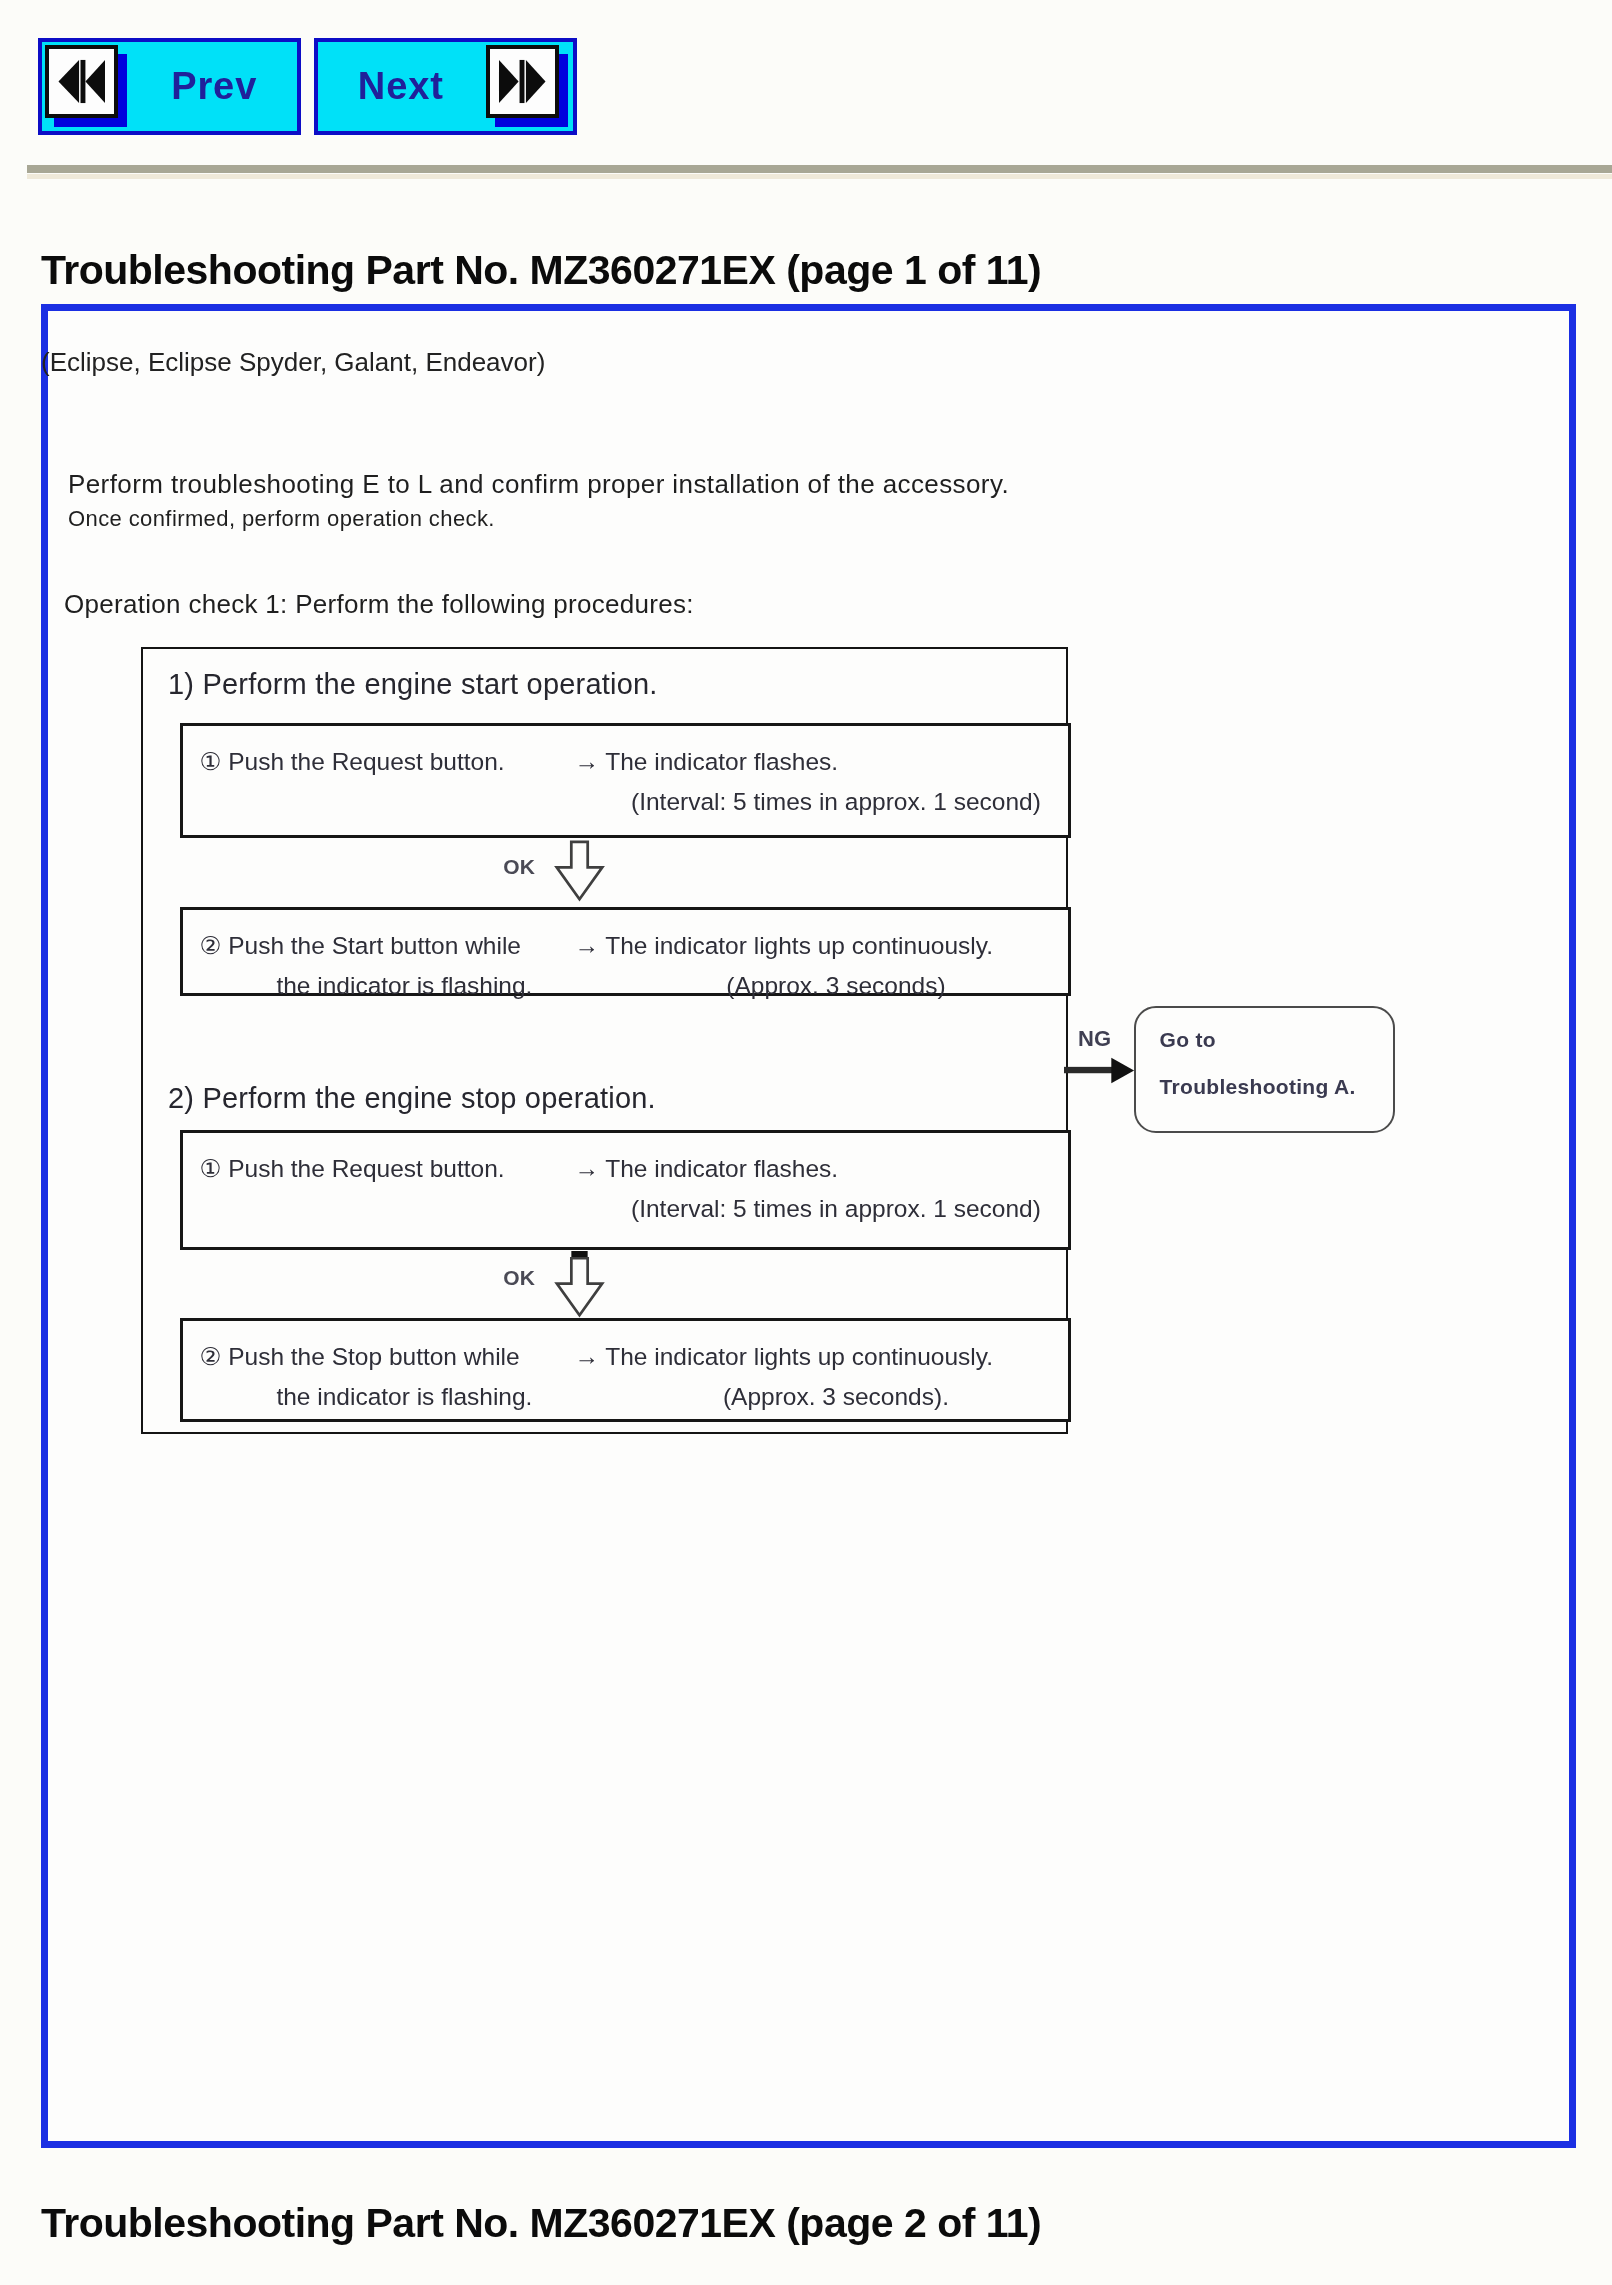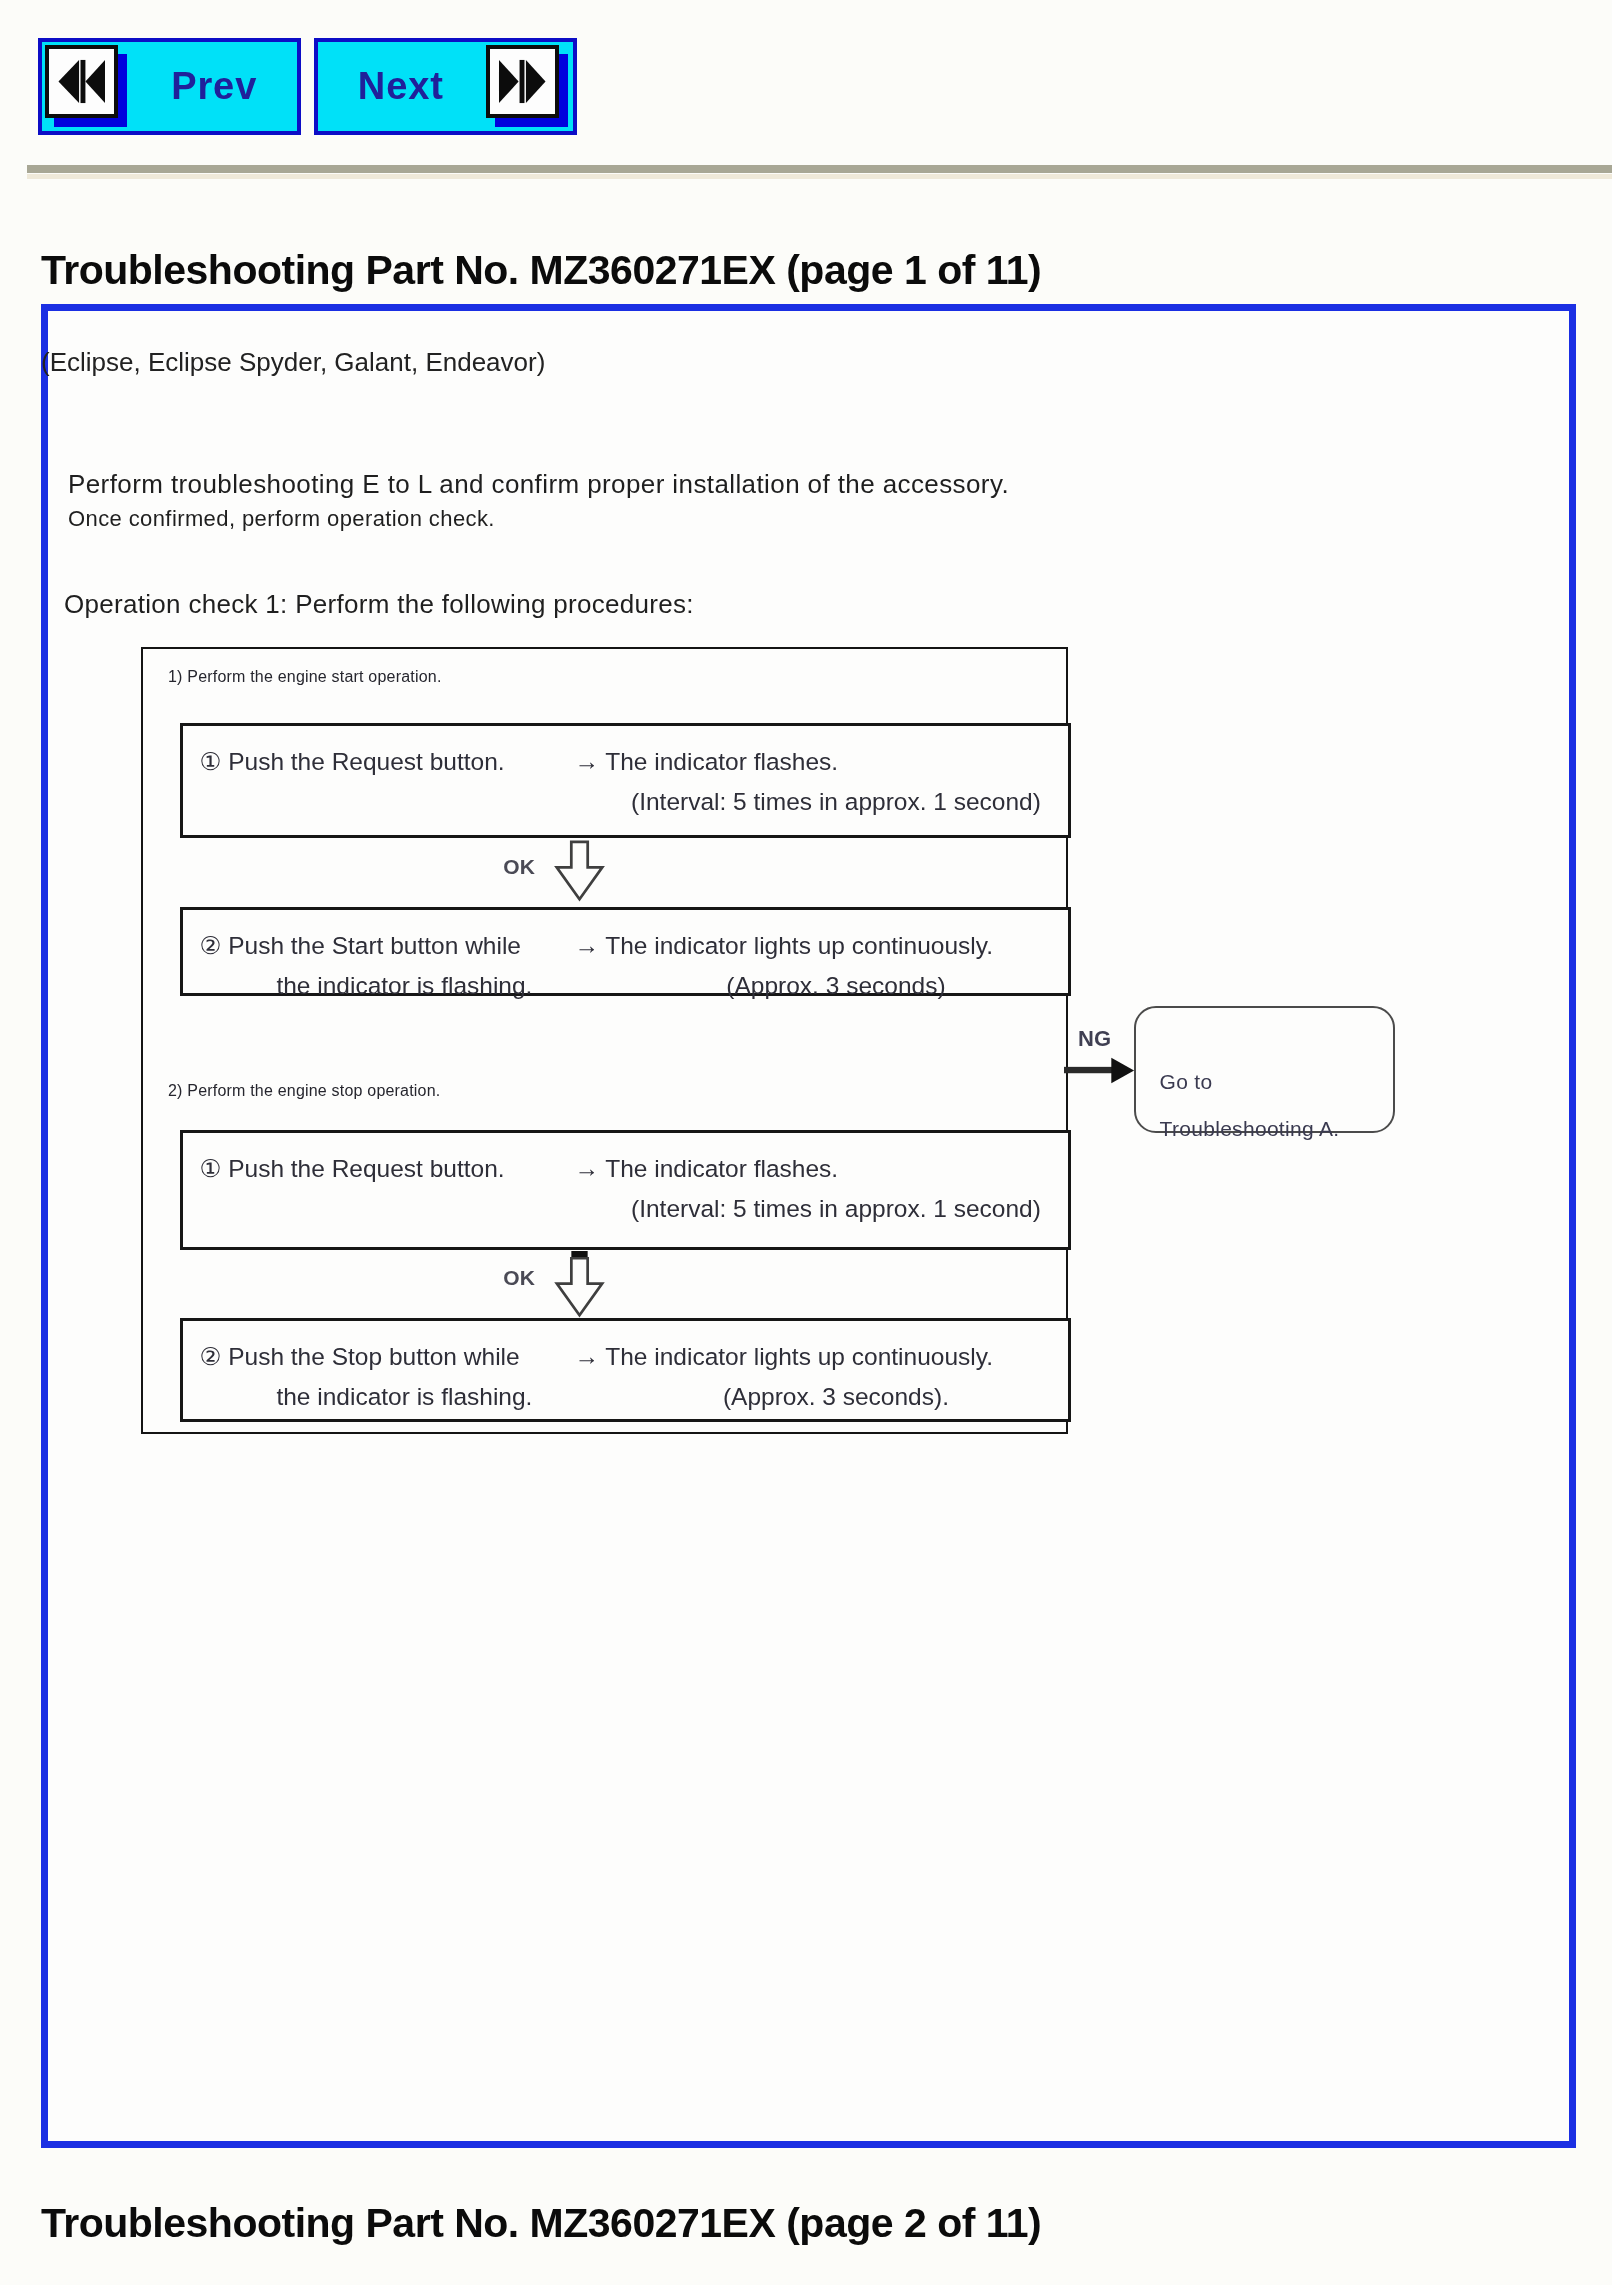--- a/index.html
+++ b/index.html
@@ -33,21 +33,21 @@
            box-sizing:border-box;border:7.3px solid #1b2fe3;background:#fdfdfc;}
   .vehicles{position:absolute;left:41px;top:347px;width:1535px;text-align:left;
             font-size:26px;color:#222;}
   .intro1{position:absolute;left:68px;top:469px;font-size:26px;letter-spacing:0.4px;}
   .intro2{position:absolute;left:68px;top:506px;font-size:22px;letter-spacing:0.4px;}
   .opcheck{position:absolute;left:64px;top:589px;font-size:26px;letter-spacing:0.3px;}
 
   
   .flow-outer{position:absolute;left:141px;top:647px;width:927px;height:787px;
               box-sizing:border-box;border:2.7px solid #141414;background:#fdfdfc;}
-  .sec-label{position:absolute;left:168px;font-size:16px;color:#26262e;letter-spacing:0.2px;}
+  .sec-label{position:absolute;left:168px;font-size:29px;color:#26262e;letter-spacing:0.2px;}
   .sec1{top:668px;}
   .sec2{top:1082px;text-align:center;}
   .step-box{position:absolute;left:164px;width:891px;box-sizing:border-box;
             border:3.6px solid #161616;background:#fdfdfc;display:flex;
             padding:16.4px 5.5px 5.5px 16.4px;font-size:24.5px;line-height:40px;color:#2e2e38;margin-left:16px;}
   .box1{top:723px;height:115px;}
   .box2{top:907px;height:89px;}
   .box3{top:1130px;height:120px;}
   .box4{top:1318px;height:104px;}
   .col-action{width:375px;flex:0 0 auto;}
@@ -57,22 +57,22 @@
   .ok-group{position:absolute;width:118px;height:65px;}
   .ok1{left:496px;top:840px;}
   .ok2{left:496px;top:1251px;}
   .ok-label{position:absolute;left:7.3px;top:14.5px;font-size:21px;font-weight:bold;color:#4a4a55;}
   .ok-arrow{position:absolute;left:58px;top:0;}
 
   .ng-label{position:absolute;left:1078px;top:1026px;font-size:22px;font-weight:bold;color:#3f3f52;}
   .ng-arrow{position:absolute;left:1064px;top:1055px;}
   .ng-box{position:absolute;left:1134px;top:1006px;width:261px;height:127px;box-sizing:border-box;
           border:2.7px solid #4b4b4b;border-radius:22px;background:#fdfdfc;}
-  .ng-box-line{position:absolute;left:23.6px;font-size:21px;font-weight:normal;
-               color:#3a3a50;letter-spacing:0.3px;margin-top:42px;}
+  .ng-box-line{position:absolute;left:23.6px;font-size:21px;font-weight:bold;
+               color:#3a3a50;letter-spacing:0.3px;}
   .ng-line1{top:20px;}
   .ng-line2{top:67px;}
 </style>
 </head>
 <body>
 
 <div class="page">
 
   <div class="nav-btn next">
     <span class="btn-label">Next</span>

